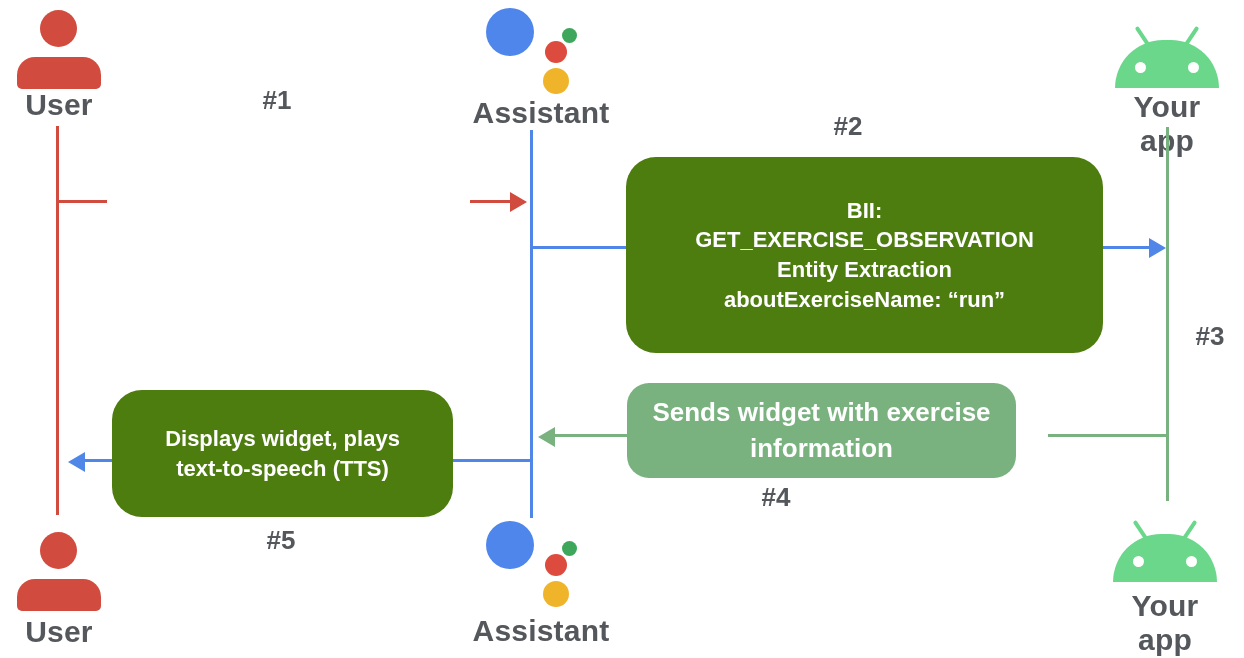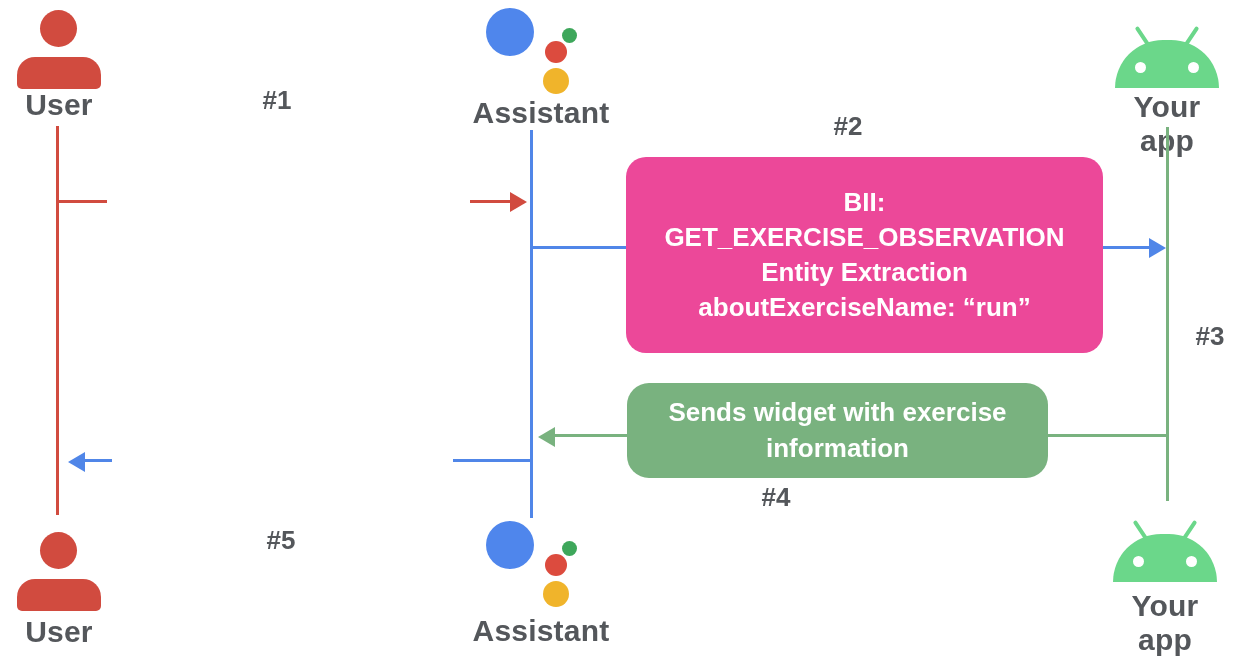--- a/index.html
+++ b/index.html
@@ -39,21 +39,21 @@
   .lifeline{position:absolute;width:3px;}
   .ll-red{background:#D14B3F;}
   .ll-blue{background:#5086E8;}
   .ll-green{background:#79B27F;}
   
   .msg-box{
     position:absolute;display:flex;align-items:center;justify-content:center;
     color:#ffffff;font-weight:700;text-align:center;white-space:pre-line;line-height:1.35;
   }
   .box-red{background:#D14B3F;border-radius:28px;font-size:27px;}
-  .box-blue{background:#ec4899;border-radius:20px;font-size:26px;}
+  .box-blue{background:#4d7c0f;border-radius:30px;font-size:22px;}
   .box-green{background:#79B27F;border-radius:22px;font-size:26px;}
   
   .shaft{position:absolute;height:3px;}
   .sh-red{background:#D14B3F;}
   .sh-blue{background:#5086E8;}
   .sh-green{background:#79B27F;}
   .head{position:absolute;width:0;height:0;border-top:10px solid transparent;border-bottom:10px solid transparent;}
   .head-right-red{border-left:17px solid #D14B3F;}
   .head-right-blue{border-left:17px solid #5086E8;}
   .head-left-green{border-right:17px solid #79B27F;}
@@ -105,26 +105,28 @@
   <div class="shaft sh-blue" style="left:533px;top:246px;width:93px;"></div>
   <div class="msg-box box-blue" style="left:626px;top:157px;width:477px;height:196px;">BII:
 GET_EXERCISE_OBSERVATION
 Entity Extraction
 aboutExerciseName: “run”</div>
   <div class="shaft sh-blue" style="left:1103px;top:246px;width:46px;"></div>
   <div class="head head-right-blue" style="left:1149px;top:238px;"></div>
 
   <div class="head head-left-green" style="left:538px;top:427px;"></div>
   <div class="shaft sh-green" style="left:555px;top:434px;width:72px;"></div>
-  <div class="msg-box box-green" style="left:627px;top:383px;width:421px;height:95px;">Sends widget with exercise
+  <div class="msg-box box-green" style="left:627px;top:383px;width:389px;height:95px;">Sends widget with exercise
 information</div>
   <div class="shaft sh-green" style="left:1048px;top:434px;width:118px;"></div>
 
   <div class="head head-left-blue" style="left:68px;top:452px;"></div>
   <div class="shaft sh-blue" style="left:85px;top:459px;width:27px;"></div>
+  <div class="msg-box box-blue" style="left:112px;top:390px;width:341px;height:127px;">Displays widget, plays
+text-to-speech (TTS)</div>
   <div class="shaft sh-blue" style="left:453px;top:459px;width:77px;"></div>
 
   <div class="user-icon" style="left:17px;top:532px;">
     <div class="user-head"></div>
     <div class="user-body"></div>
   </div>
   <div class="actor-label" style="left:7px;top:615px;width:104px;">User</div>
 
   <div class="assistant-icon" style="left:486px;top:521px;">
     <div class="as-blue"></div>

